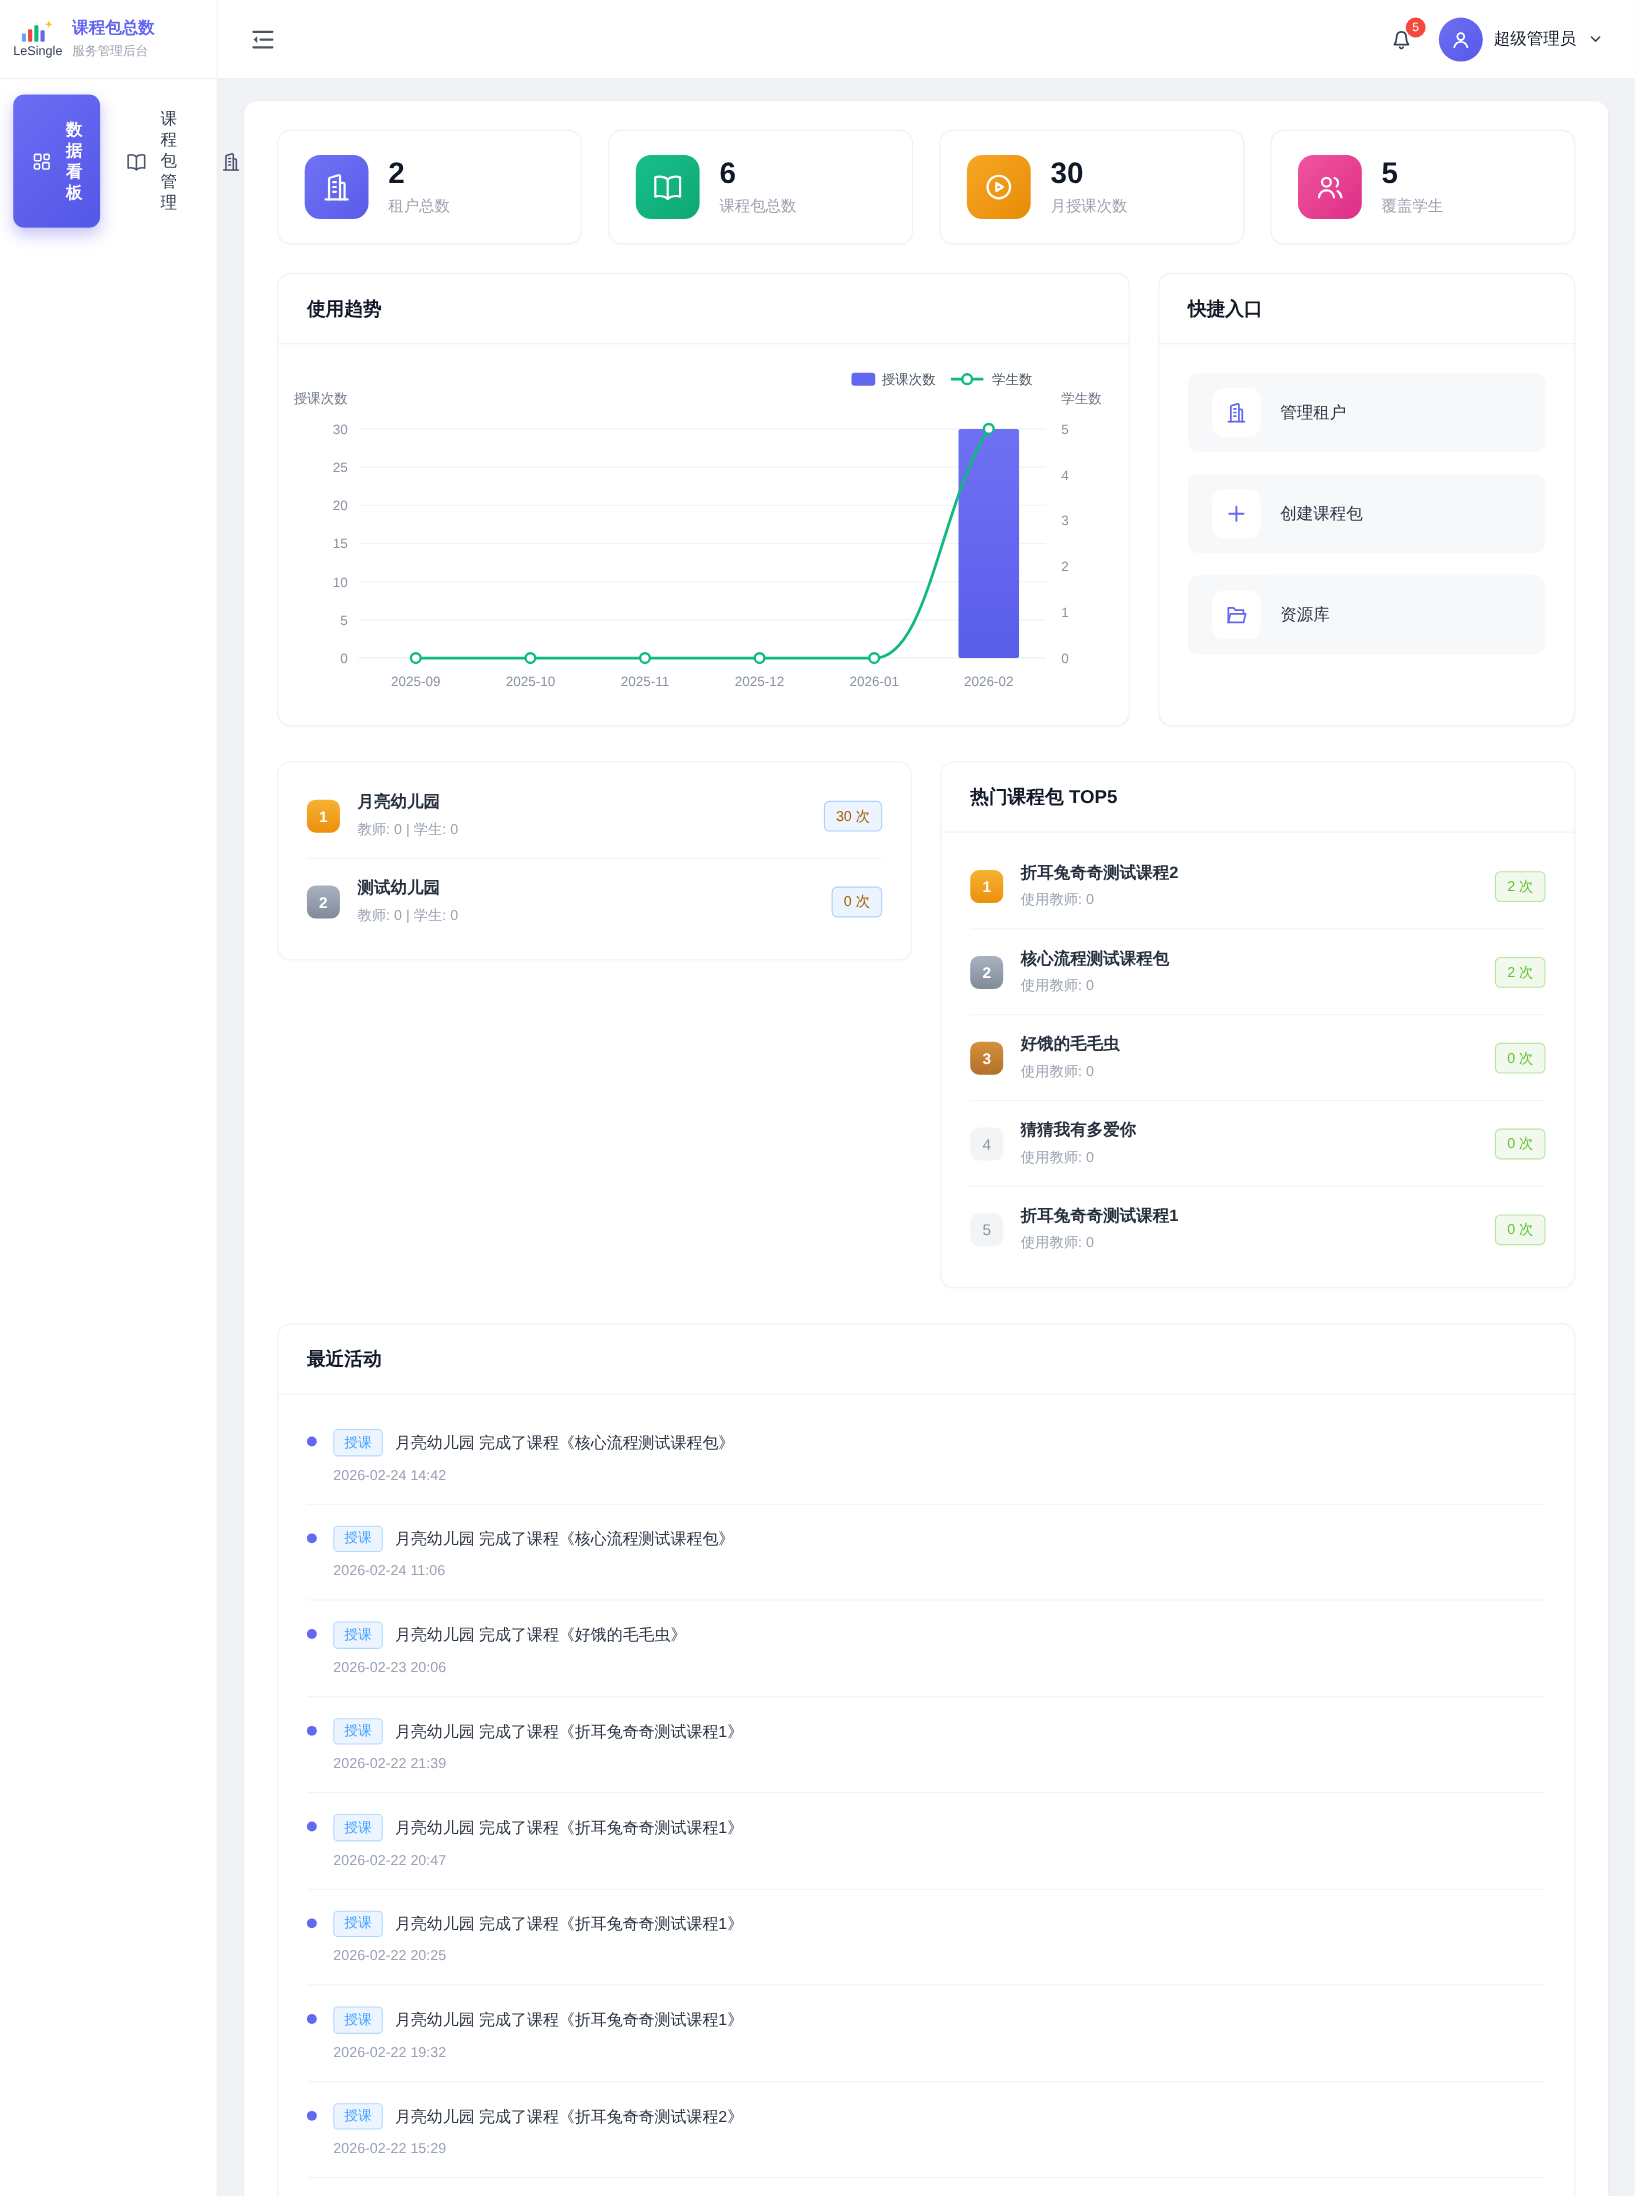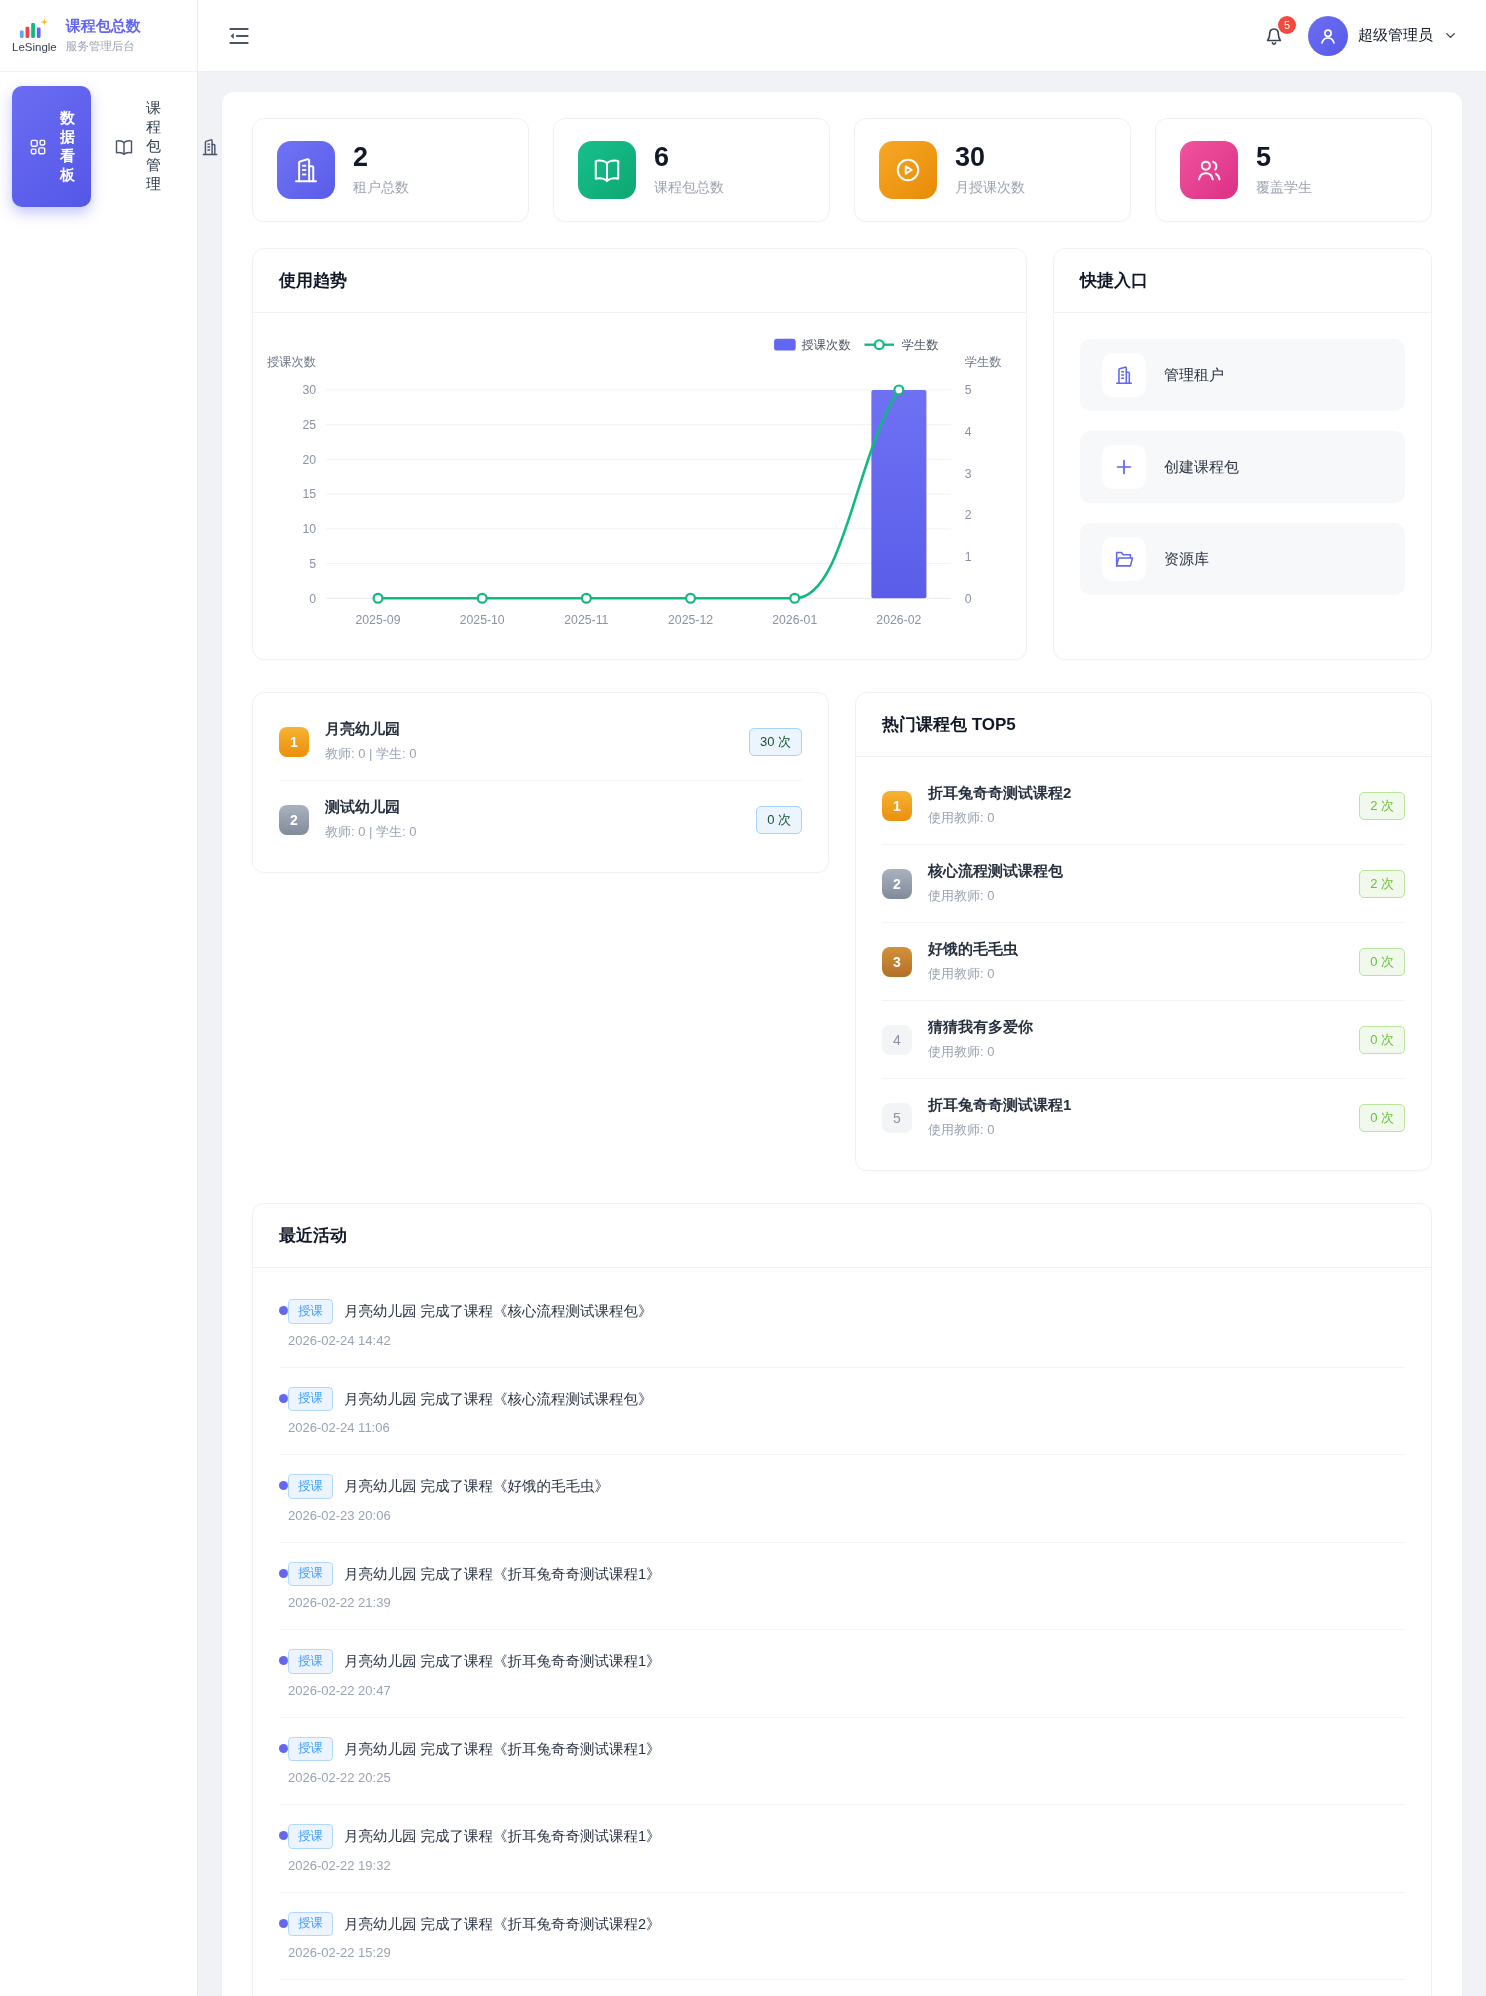--- a/index.html
+++ b/index.html
@@ -76,30 +76,30 @@
   .top-item:last-child { border-bottom:none; }
   .rank { width:30px; height:30px; border-radius:8px; display:flex; align-items:center; justify-content:center; font-size:14px; color:#fff; font-weight:bold; flex:none; }
   .rank.r1 { background:linear-gradient(180deg,#f7b233,#ec8f0c); }
   .rank.r2 { background:linear-gradient(180deg,#aab2bf,#808b9a); }
   .rank.r3 { background:linear-gradient(180deg,#d2913b,#b4702a); }
   .rank.plain { background:#f3f4f6; color:#8a93a3; font-weight:normal; }
   .top-info { flex:1; min-width:0; }
   .top-name { font-size:15px; font-weight:bold; color:#27303f; }
   .top-meta { font-size:13px; color:#9aa3b2; margin-top:6px; }
   .count-badge { font-size:13px; padding:4px 10px; border-radius:5px; flex:none; }
-  .count-badge.blue  { color:#14532d; background:#ecf5ff; border:1px solid #a8d2ff; }
+  .count-badge.blue  { color:#a16207; background:#ecf5ff; border:1px solid #a8d2ff; }
   .count-badge.green { color:#67c23a; background:#f0f9eb; border:1px solid #b9e49c; }
 
   .activity-card { margin-top:32px; }
   .act-list { padding:12px 26px 20px; }
   .act-item { padding:19px 0; border-bottom:1px solid #f2f3f6; display:flex; }
   .act-item:last-child { border-bottom:none; }
   .dot { width:9px; height:9px; border-radius:50%; margin-top:7px; flex:none; }
   .dot.purple { background:#6467f0; }
-  .act-body { }
+  .act-body { margin-left:15px; }
   .act-line { display:flex; align-items:center; gap:11px; }
   .tag { font-size:12.5px; padding:2.5px 9px; border-radius:4px; line-height:1.4; }
   .tag.primary { color:#409eff; background:#ecf5ff; border:1px solid #b3d8ff; }
   .act-text { font-size:14.5px; color:#2a3342; }
   .act-time { font-size:13px; color:#9aa3b2; margin-top:9px; }
 </style>
 </head>
 <body>
 
 <div class="page">

